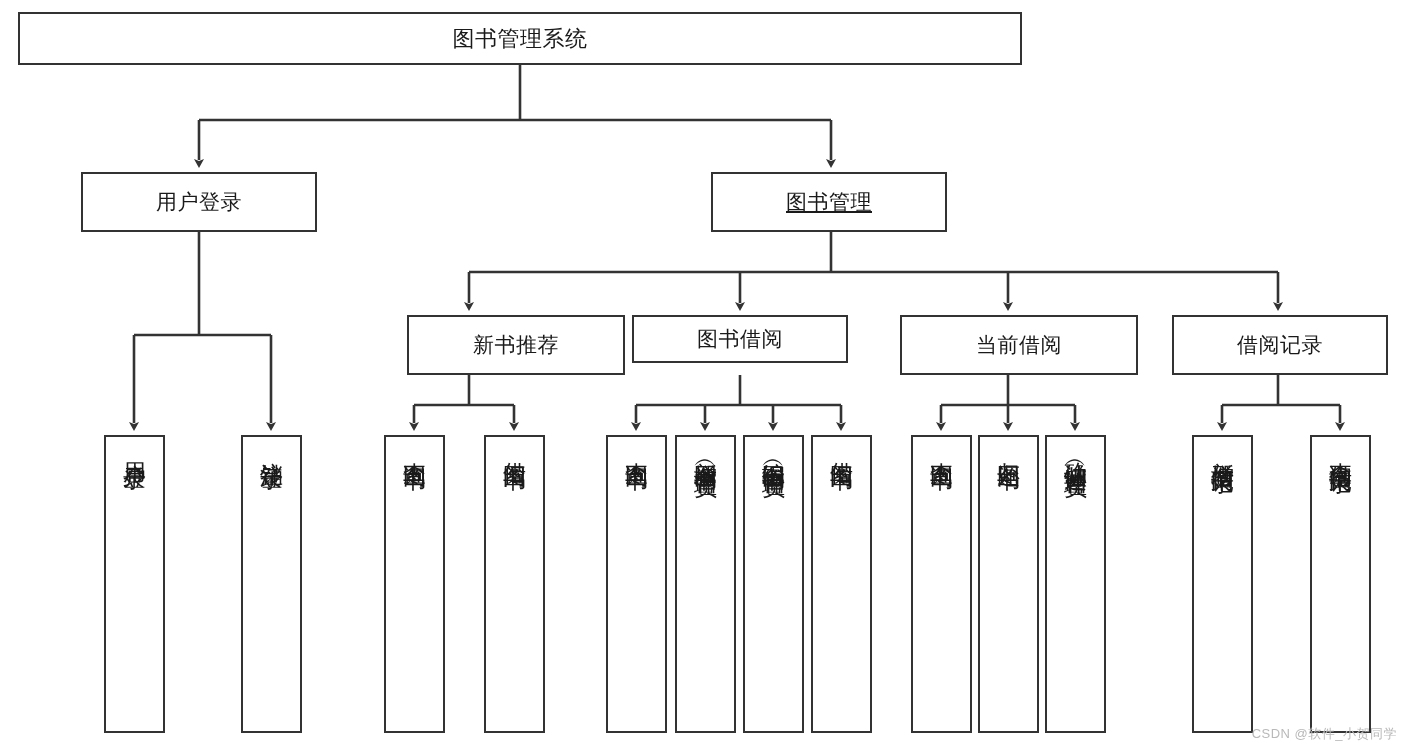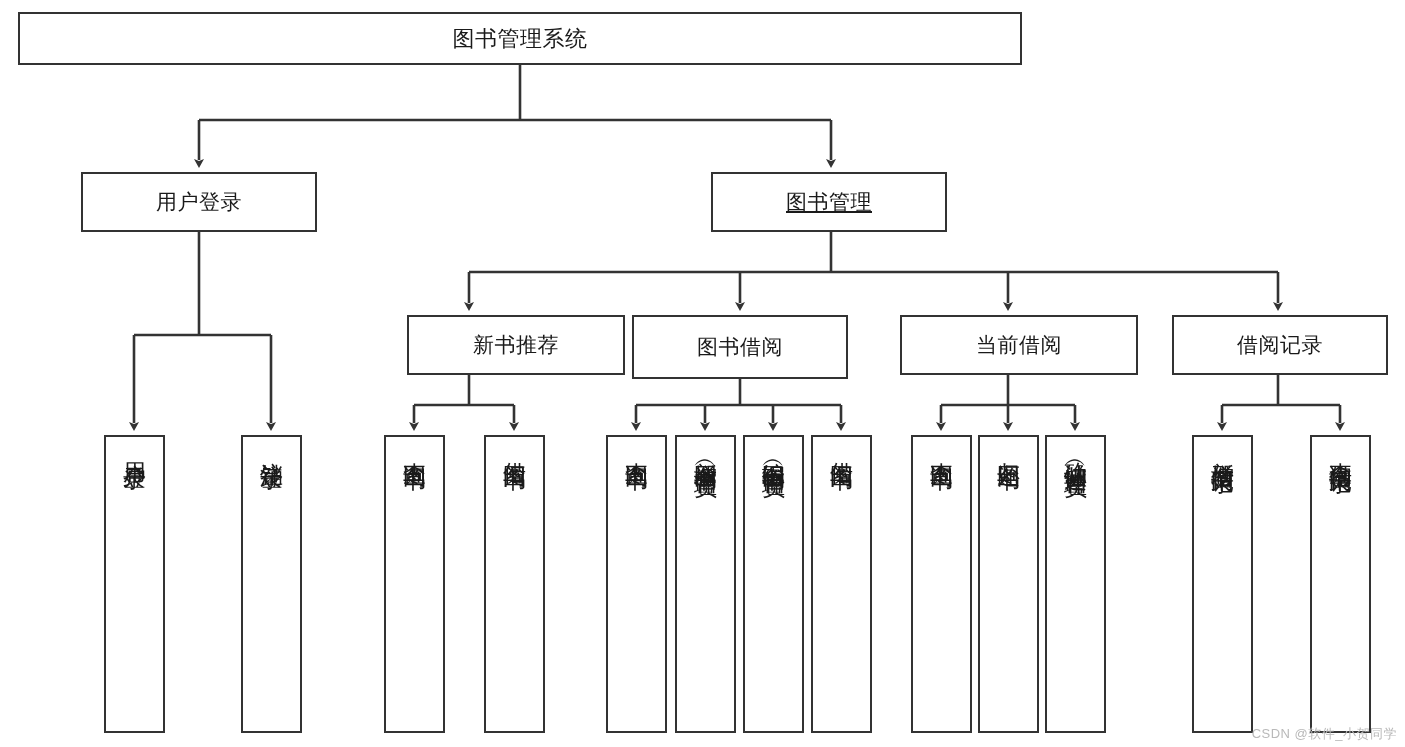--- a/index.html
+++ b/index.html
@@ -135,21 +135,21 @@
   <div class="node horiz" style="left:81px; top:172px; width:236px; height:60px;">
     <span class="lbl">用户登录</span>
   </div>
   <div class="node horiz" style="left:711px; top:172px; width:236px; height:60px;text-decoration:underline;">
     <span class="lbl">图书管理</span>
   </div>
 
   <div class="node horiz" style="left:360px; top:315px; width:218px; height:60px;margin-left:47px;">
     <span class="lbl">新书推荐</span>
   </div>
-  <div class="node horiz" style="left:632px; top:315px; width:216px; height:64px;">
+  <div class="node horiz" style="left:632px; top:315px; width:216px; height:48px;">
     <span class="lbl">图书借阅</span>
   </div>
   <div class="node horiz" style="left:900px; top:315px; width:238px; height:60px;">
     <span class="lbl">当前借阅</span>
   </div>
   <div class="node horiz" style="left:1172px; top:315px; width:216px; height:60px;">
     <span class="lbl">借阅记录</span>
   </div>
 
   <div class="node vert" style="left:104px; top:435px; width:61px; height:298px;">

